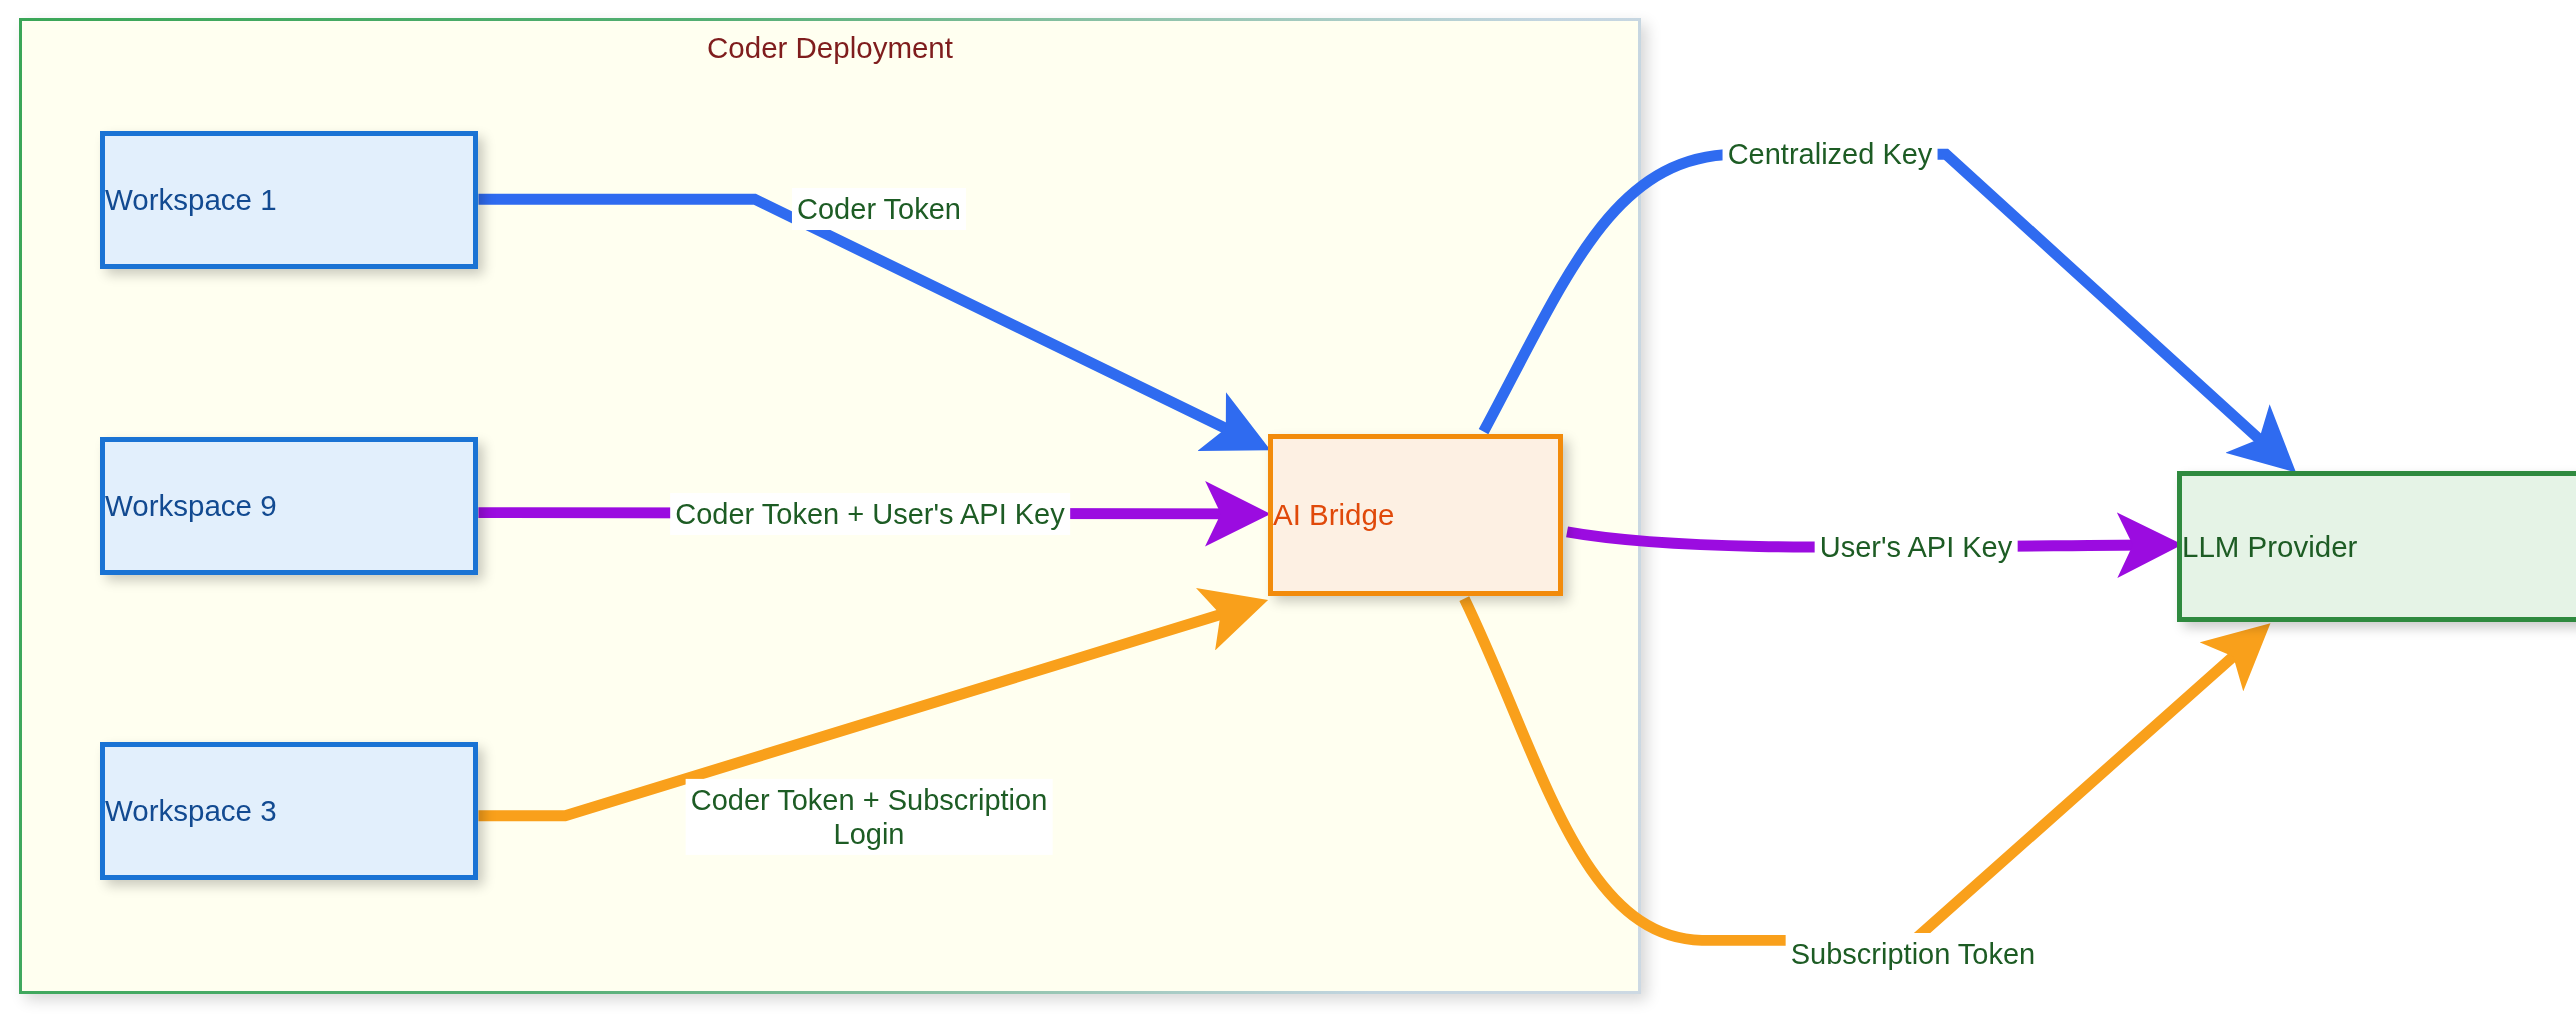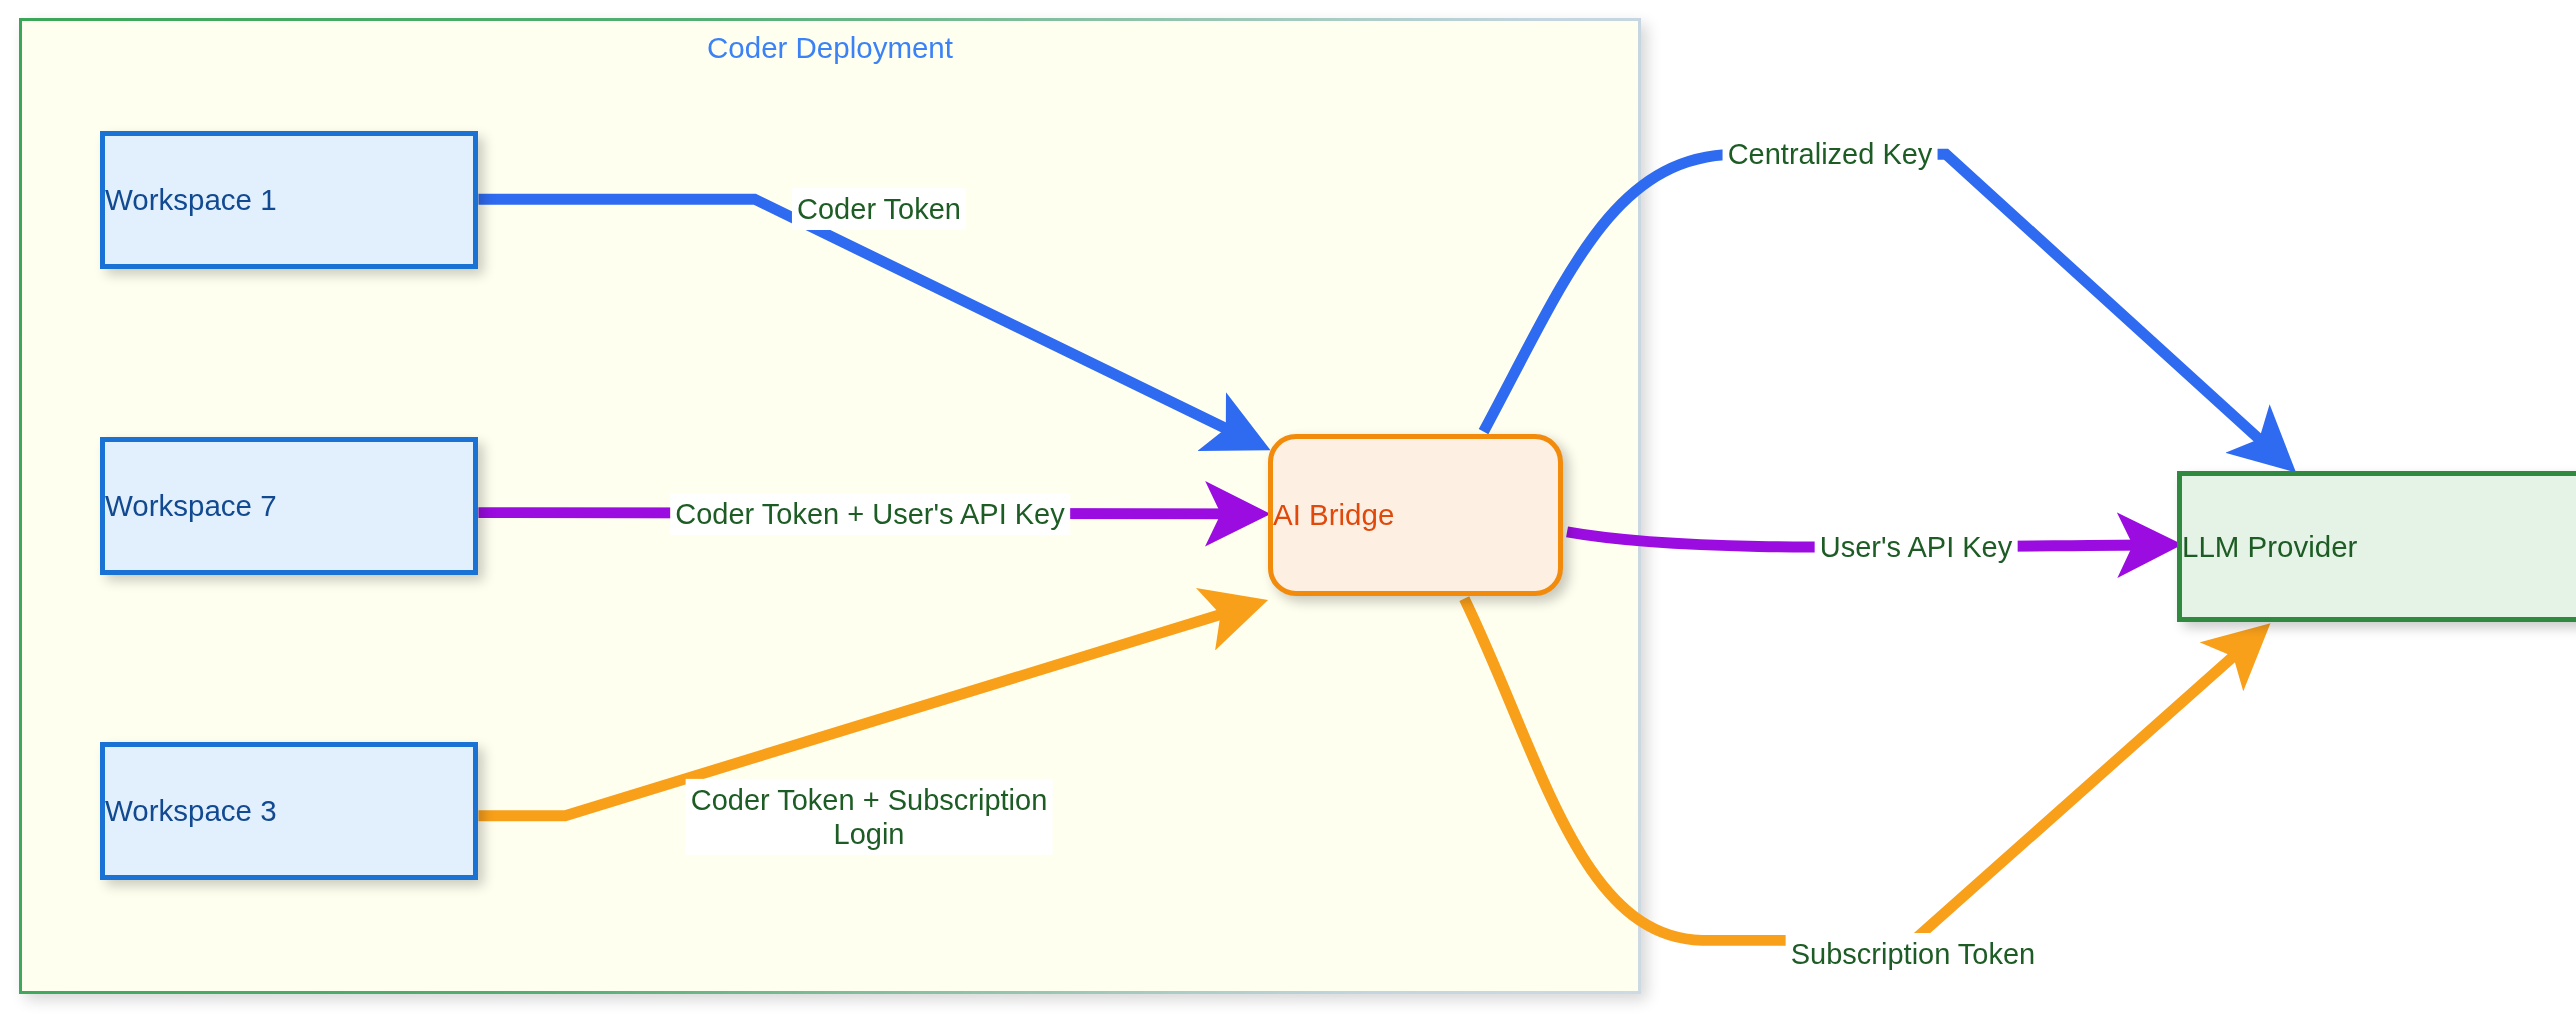--- a/index.html
+++ b/index.html
@@ -36,21 +36,21 @@
     box-sizing: border-box;
     box-shadow: 6.4px 6.4px 14px rgba(0,0,0,0.16);
   }
   .subgraph-title {
     position: absolute;
     left: 19px;
     top: 31px;
     width: 1622px;
     text-align: center;
     font-size: 29.5px;
-    color: #3b82f6;
+    color: #7f1d1d;
     letter-spacing: 0px;
   }
 
   
   .node {
     position: absolute;
     box-sizing: border-box;
     display: flex;
     align-items: center;
     font-size: 29.5px;
@@ -70,21 +70,20 @@
   #ws3 { left: 100px; top: 742px; }
 
   #aibridge {
     left: 1268px;
     top: 434px;
     width: 295px;
     height: 162px;
     background: #fdf0e3;
     border-color: #f28b0c;
     color: #e0490a;
-    border-radius: 28px;
   }
 
   #llm {
     left: 2177px;
     top: 471px;
     width: 444px;
     height: 151px;
     background: #e5f3e6;
     border-color: #2f8a3f;
     color: #1d5c24;
@@ -134,21 +133,21 @@
 
     <path d="M 2440 828 C 2620 860 2900 852 3378 848" fill="none" stroke="#9b0ce0" stroke-width="17" marker-end="url(#ah-purple)"></path>
 
     <path d="M 2280 932 C 2400 1180 2460 1460 2650 1464 L 2980 1464 L 3520 984" fill="none" stroke="#f9a01b" stroke-width="17" marker-end="url(#ah-orange)"></path>
   </svg>
 
   <div class="node node-ws" id="ws1">
     <span>Workspace 1</span>
   </div>
   <div class="node node-ws" id="ws2">
-    <span>Workspace 7</span>
+    <span>Workspace 9</span>
   </div>
   <div class="node node-ws" id="ws3">
     <span>Workspace 3</span>
   </div>
   <div class="node" id="aibridge">
     <span>AI Bridge</span>
   </div>
   <div class="node" id="llm">
     <span>LLM Provider</span>
   </div>

